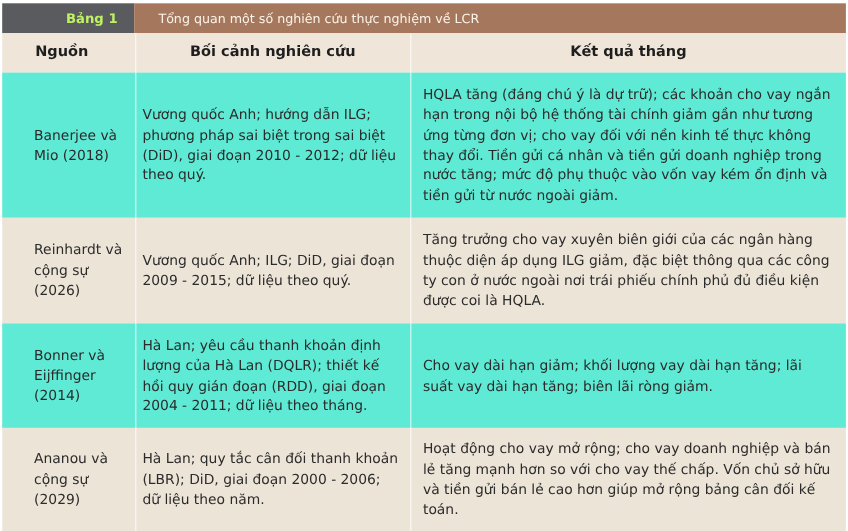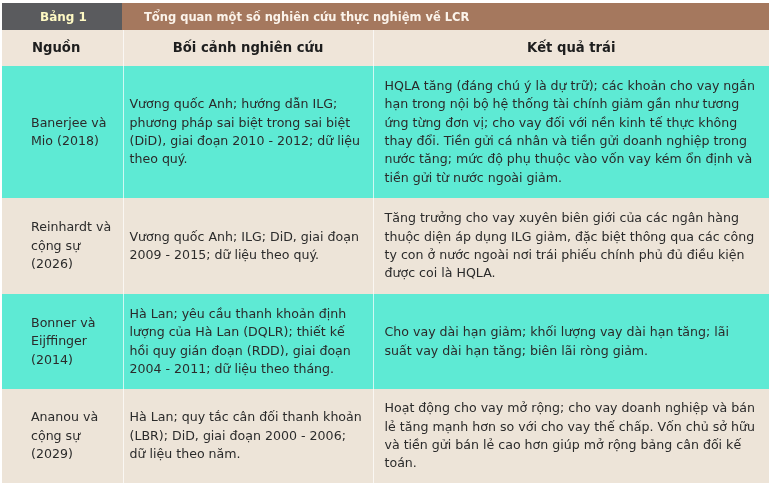--- a/index.html
+++ b/index.html
@@ -1,20 +1,20 @@
 <!DOCTYPE html>
 <html><head>
 <meta charset="utf-8">
 <style>
   html, body { margin: 0; padding: 0; background: #ffffff; }
   body { width: 771px; height: 483px; overflow: hidden; font-family: "DejaVu Sans", "Liberation Sans", sans-serif; }
   .wrap { position: absolute; left: 2px; top: 3px; width: 767px; height: 480px; }
   .titlebar { display: flex; height: 27px; }
-  .tb-label { width: 120px; background: #5a5b5e; color: #fef9c3; font-weight: bold; font-size: 12px; display: flex; align-items: center; padding-left: 38px; box-sizing: border-box; }
-  .tb-title { flex: 1; background: #a5785e; color: #fbf3ea; font-weight: bold; font-size: 11.5px; display: flex; align-items: center; padding-left: 22px; }
+  .tb-label { width: 120px; background: #5a5b5e; color: #bef264; font-weight: bold; font-size: 12px; display: flex; align-items: center; padding-left: 58px; box-sizing: border-box; }
+  .tb-title { flex: 1; background: #a5785e; color: #fbf3ea; font-weight: normal; font-size: 11.5px; display: flex; align-items: center; padding-left: 22px; }
   table { border-collapse: collapse; width: 767px; table-layout: fixed; }
   td, th { font-size: 12.6px; color: #2b2b2b; line-height: 18.4px; vertical-align: middle; text-align: left; border-right: 1px solid rgba(255,255,255,0.7); }
   td:last-child, th:last-child { border-right: none; }
   th { font-weight: bold; color: #1e1e1e; font-size: 13.2px; height: 36px; background: #efe5d9; text-align: center; padding: 0; }
   th.c1 { text-align: left; padding-left: 30px; }
   tr.odd td { background: #5eead4; }
   tr.even td { background: #ede4d8; }
   td.c1 { padding: 0 6px 0 29px; }
   td.c2 { padding: 0 8px 0 6px; }
   td.c3 { padding: 0 10px 0 11px; }
@@ -32,21 +32,21 @@
   <table>
     <colgroup>
         <col class="c1w">
         <col class="c2w">
         <col>
       </colgroup>
     <thead>
       <tr>
         <th class="c1">Nguồn</th>
         <th>Bối cảnh nghiên cứu</th>
-        <th>Kết quả trái</th>
+        <th>Kết quả tháng</th>
       </tr>
     </thead>
     <tbody>
       <tr class="odd" style="height:132px">
         <td class="c1">Banerjee và Mio (2018)</td>
         <td class="c2">Vương quốc Anh; hướng dẫn ILG; phương pháp sai biệt trong sai biệt (DiD), giai đoạn 2010 - 2012; dữ liệu theo quý.</td>
         <td class="c3">HQLA tăng (đáng chú ý là dự trữ); các khoản cho vay ngắn hạn trong nội bộ hệ thống tài chính giảm gần như tương ứng từng đơn vị; cho vay đối với nền kinh tế thực không thay đổi. Tiền gửi cá nhân và tiền gửi doanh nghiệp trong nước tăng; mức độ phụ thuộc vào vốn vay kém ổn định và tiền gửi từ nước ngoài giảm.</td>
       </tr>
       <tr class="even" style="height:96px">
         <td class="c1">Reinhardt và cộng sự (2026)</td>

